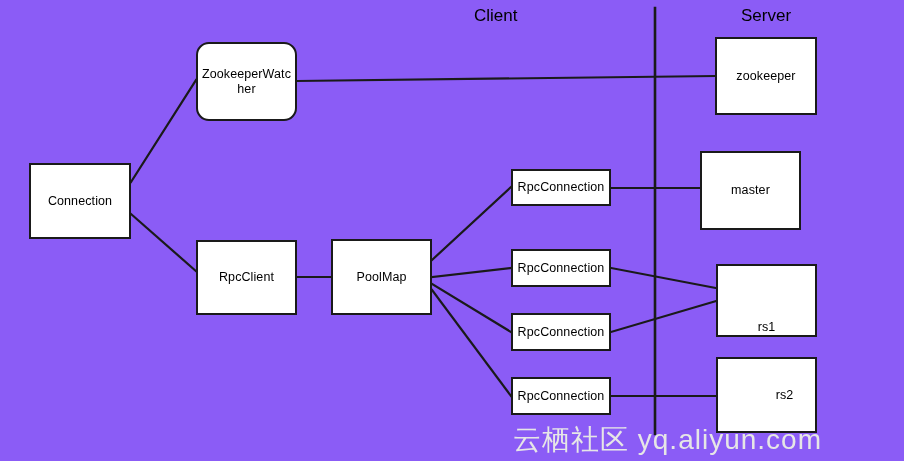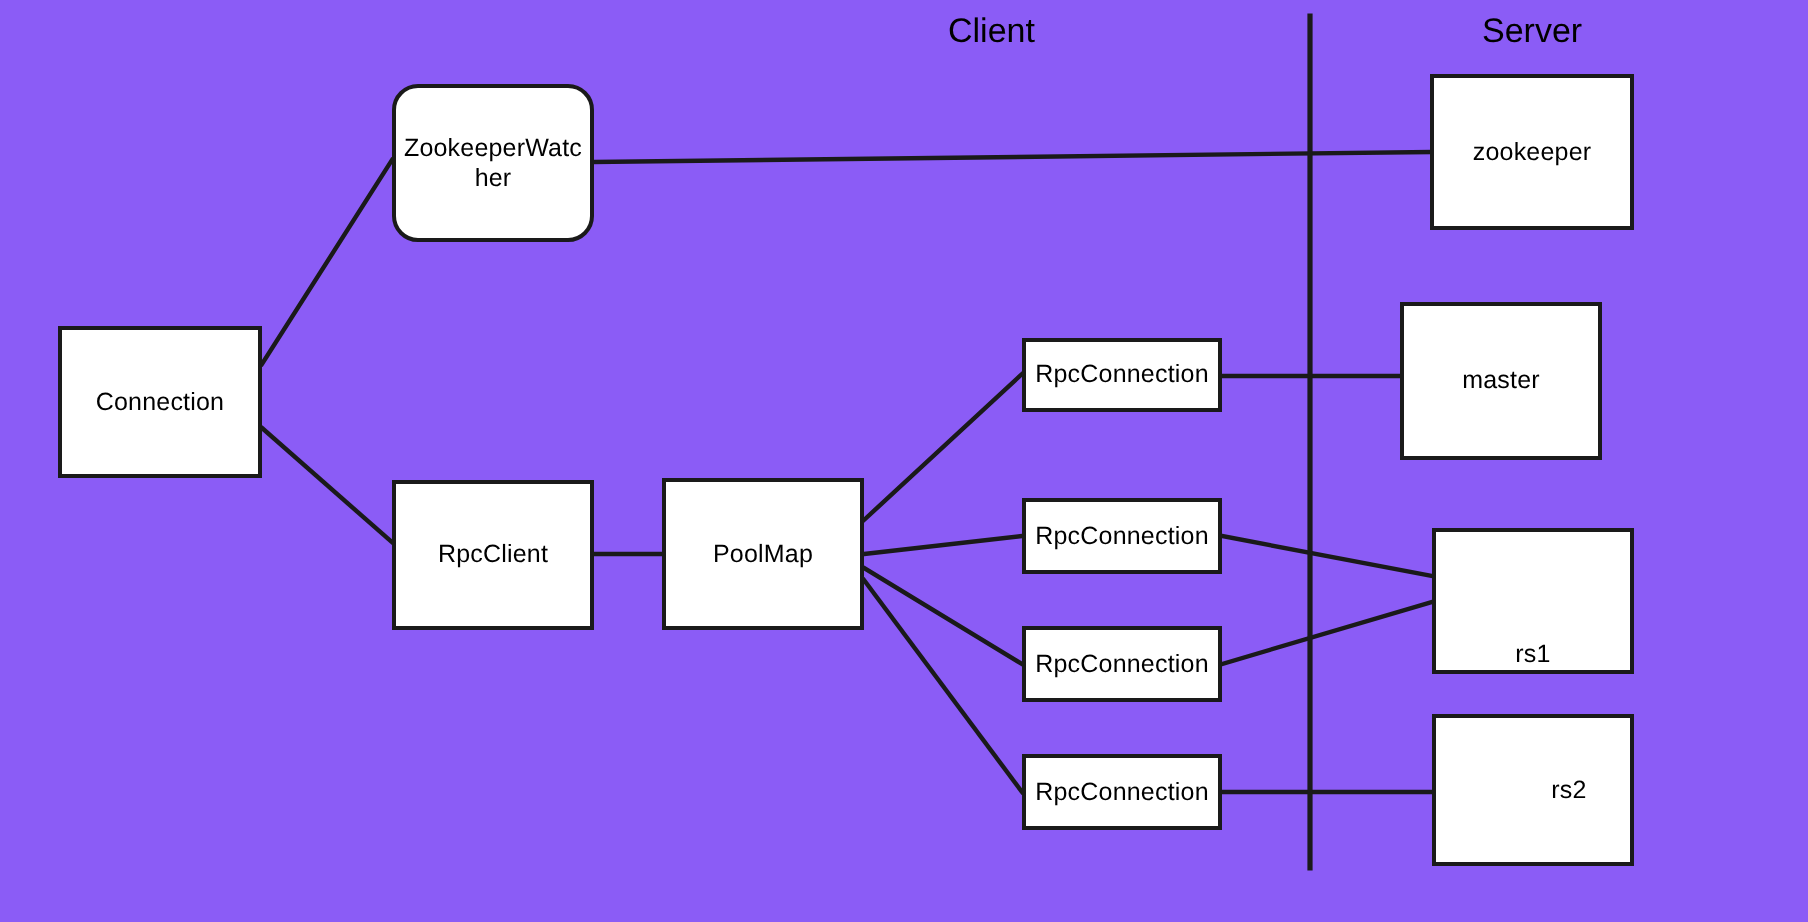--- a/index.html
+++ b/index.html
@@ -121,14 +121,15 @@
         <span class="node-label">master</span>
       </div>
       <div class="node" style="left: 716px; top: 264px; width: 101px; height: 73px; align-items: flex-end;">
         <span class="node-label">rs1</span>
       </div>
       <div class="node" style="left: 716px; top: 357px; width: 101px; height: 76px; padding-left: 36px;">
         <span class="node-label">rs2</span>
       </div>
     </div>
 
+  <div class="watermark" style="left: 513px; top: 424px;">云栖社区 yq.aliyun.com</div>
 
 </div>
 
 </body></html>

